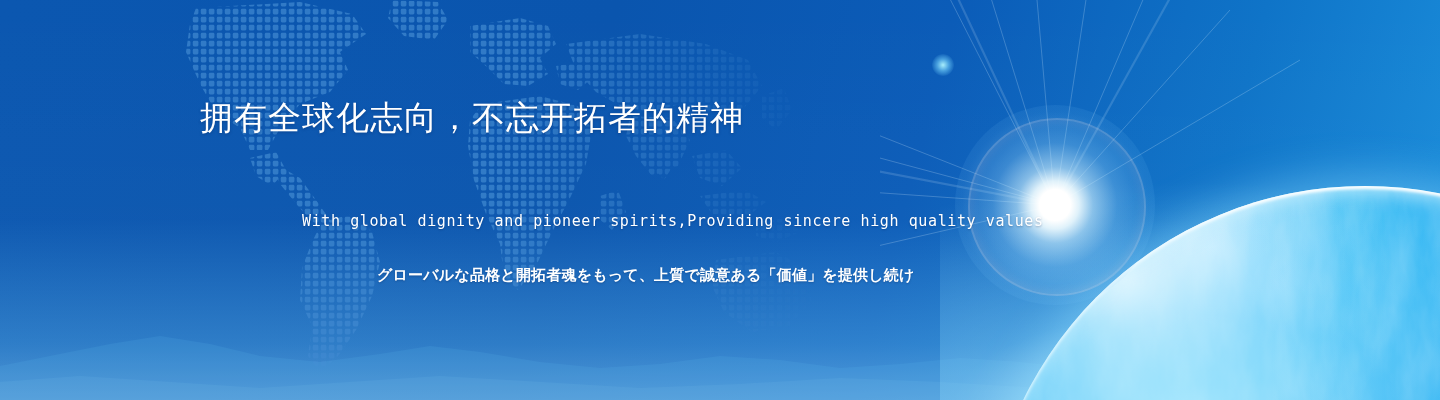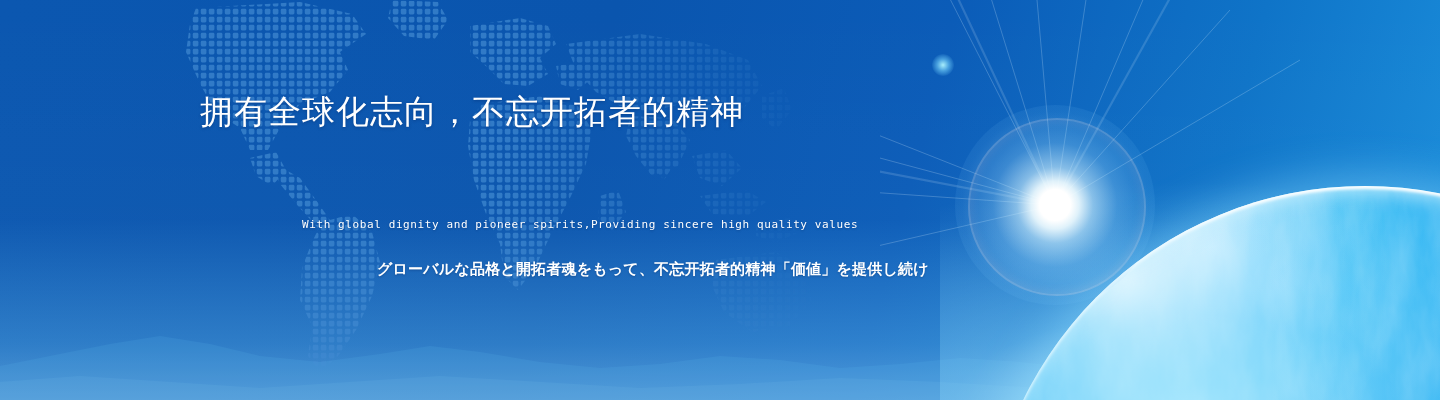--- a/index.html
+++ b/index.html
@@ -101,43 +101,42 @@
     width: 22px; height: 22px;
     border-radius: 50%;
     background: radial-gradient(circle, rgba(175,245,255,0.95) 0%, rgba(120,215,255,0.55) 38%, rgba(90,190,250,0) 75%);
   }
   .rays { position: absolute; left: 0; top: 0; width: 560px; height: 400px; opacity: .5; }
 
   
   .ridges { position: absolute; left: 0; bottom: 0; width: 1180px; height: 130px; opacity: .45; pointer-events: none; }
 
   
-  .copy { position: absolute; left: 0; top: 0; width: 1100px; height: 300px; }
+  .copy { position: absolute; left: 0; top: 6px; width: 1100px; height: 300px; }
   .headline {
     position: absolute;
     left: 200px; top: 88px;
     color: #ffffff;
     font-family: "DejaVu Serif", "Liberation Serif", serif;
     font-size: 33px;
     line-height: 48px;
     letter-spacing: 1px;
     white-space: nowrap;
     text-shadow: 0 1px 3px rgba(0,30,80,0.35);
   }
   .headline .line2 { display: block; padding-left: 166px; }
   .subline-en {
     position: absolute;
     left: 302px; top: 206px;
     color: #ffffff;
     font-family: "DejaVu Sans Mono", "Liberation Mono", monospace;
-    font-size: 11px;
+    font-size: 15px;
     letter-spacing: 0.6px;
     white-space: nowrap;
     text-shadow: 0 1px 2px rgba(0,30,80,0.30);
-    margin-top: 12px;
   }
   .subline-jp {
     position: absolute;
     left: 377px; top: 260px;
     color: #ffffff;
     font-family: "DejaVu Sans", "Liberation Sans", sans-serif;
     font-size: 15px;
     font-weight: bold;
     letter-spacing: 0.2px;
     white-space: nowrap;
@@ -248,16 +247,16 @@
     <div class="sun-halo"></div>
     <div class="sun-core"></div>
     <div class="flare-dot"></div>
   </div>
 
   <div class="copy">
     <div class="headline">
       <span>拥有全球化志向，不忘开拓者的精神</span>
     </div>
     <div class="subline-en">With global dignity and pioneer spirits,Providing sincere high quality values</div>
-    <div class="subline-jp">グローバルな品格と開拓者魂をもって、不忘开拓者的精神「価値」を提供し続け</div>
+    <div class="subline-jp">グローバルな品格と開拓者魂をもって、上質で誠意ある「価値」を提供し続け</div>
   </div>
 
 </div>
 
 </body></html>

